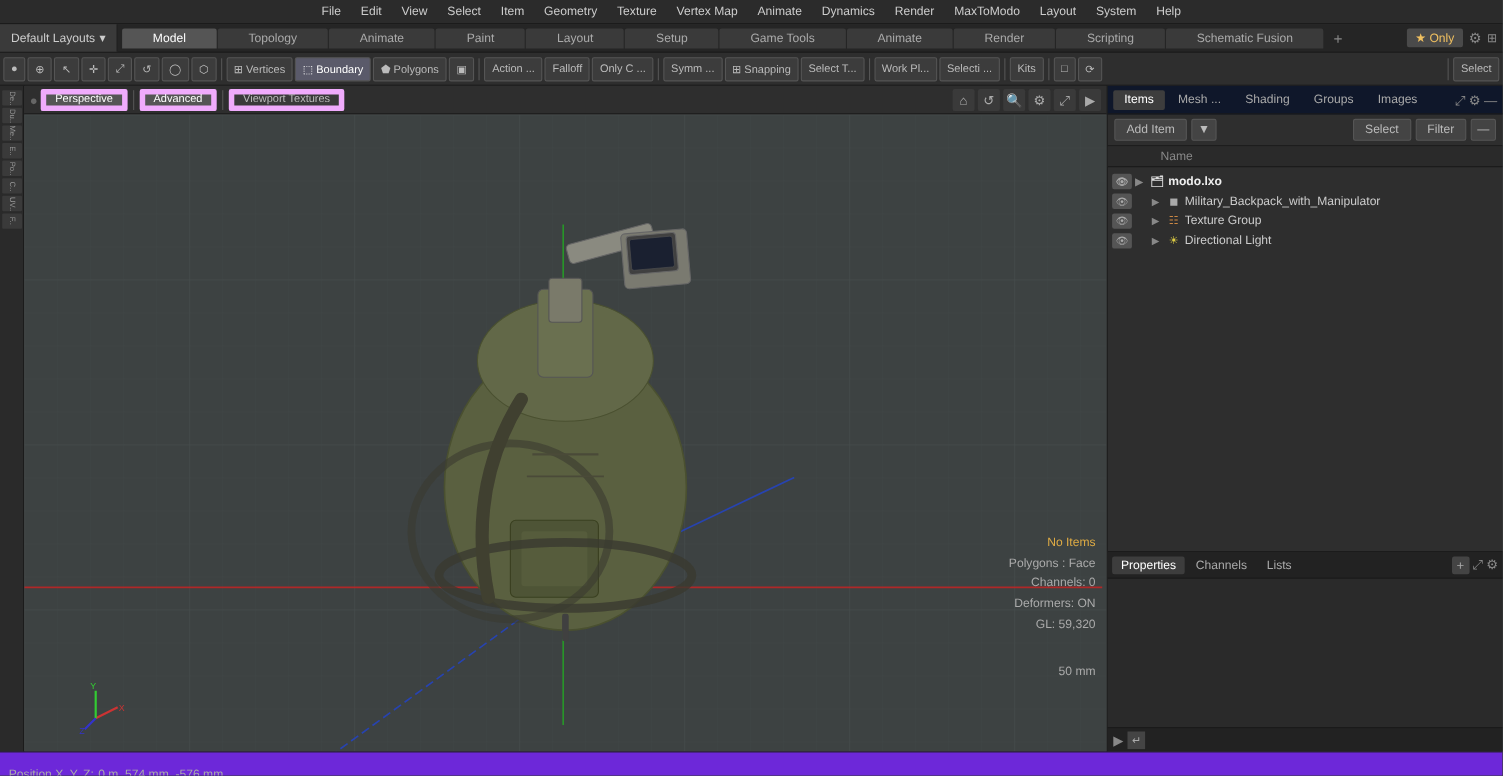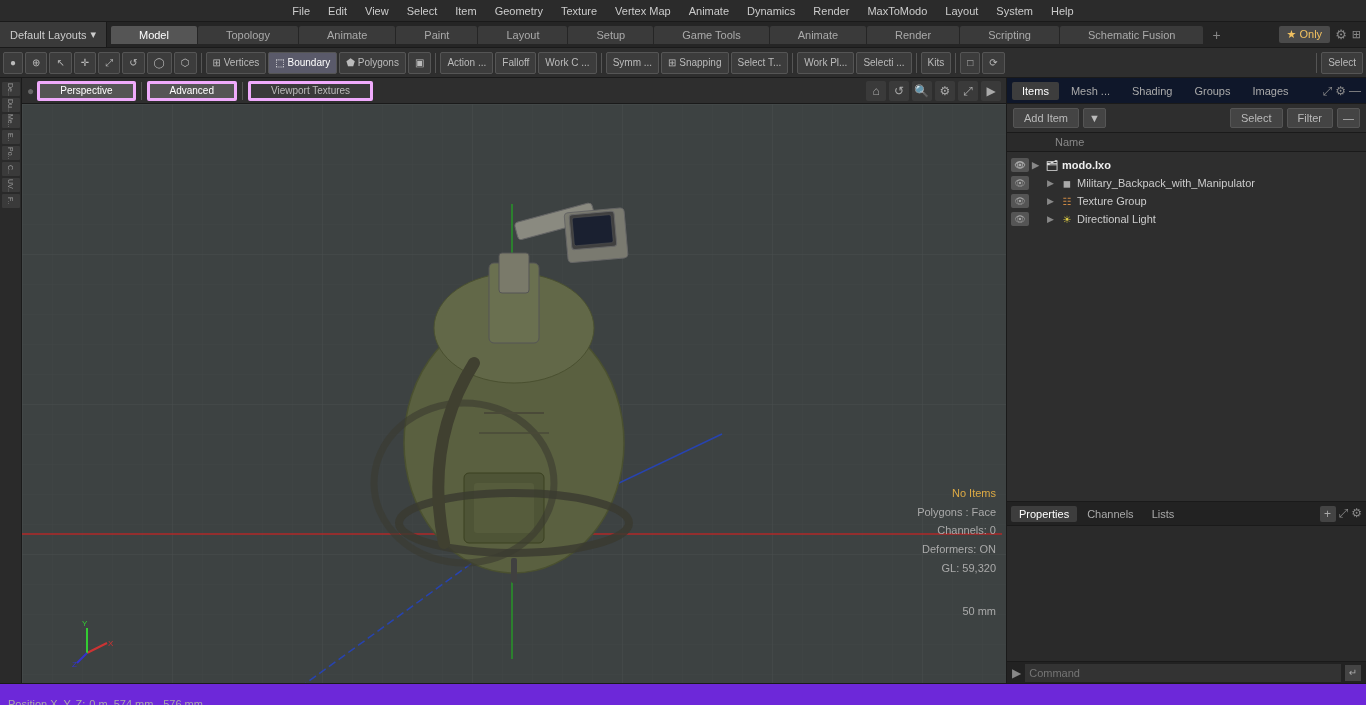--- a/index.html
+++ b/index.html
@@ -170,27 +170,27 @@
       border-bottom: 1px solid #1a1a1a;
       padding: 0 5px;
       gap: 3px;
     }
     #viewport-container {
       display: flex;
       flex-direction: column;
       flex: 1;
     }
     .vp-btn {
-      padding: 2px 20px;
+      padding: 2px 8px;
       background: #3a3a3a;
       color: #bbb;
       font-size: 10px;
       cursor: pointer;
       border-radius: 2px;
-      border: 3px solid #f0abfc;
+      border: 5px solid #f0abfc;
       height: 20px;
       display: flex;
       align-items: center;
     }
     .vp-btn.active { background: #555; color: #fff; }
     .vp-sep { width: 1px; height: 18px; background: #555; margin: 0 2px; }
     #vp-icons {
       display: flex;
       align-items: center;
       gap: 3px;
@@ -556,21 +556,21 @@
     <div class="tb-btn">◯</div>
     <div class="tb-btn">⬡</div>
     <div class="tb-sep"></div>
     <div class="tb-btn">⊞ Vertices</div>
     <div class="tb-btn active">⬚ Boundary</div>
     <div class="tb-btn">⬟ Polygons</div>
     <div class="tb-btn">▣</div>
     <div class="tb-sep"></div>
     <div class="tb-btn">Action ...</div>
     <div class="tb-btn">Falloff</div>
-    <div class="tb-btn">Work C ...</div>
+    <div class="tb-btn">Only C ...</div>
     <div class="tb-sep"></div>
     <div class="tb-btn">Symm ...</div>
     <div class="tb-btn">⊞ Snapping</div>
     <div class="tb-btn">Select T...</div>
     <div class="tb-sep"></div>
     <div class="tb-btn">Work Pl...</div>
     <div class="tb-btn">Selecti ...</div>
     <div class="tb-sep"></div>
     <div class="tb-btn">Kits</div>
     <div class="tb-sep"></div>
@@ -761,21 +761,20 @@
             <div id="prop-add-btn">+</div>
     <div style="color:#888;cursor:pointer;font-size:12px;">⤢</div>
     <div style="color:#888;cursor:pointer;font-size:12px;">⚙</div>
           </div>
         </div>
       <div style="flex:1;padding:8px;color:#666;font-size:11px;"></div>
     </div>
 
     <div id="command-bar">
       <div id="command-arrow">▶</div>
-      <input id="command-input" type="text" placeholder="Command" style="">
       <div id="command-exec">↵</div>
     </div>
   </div>
 </div>
 
 <div id="position-bar">
   <span>Position X, Y, Z:</span>
   <span style="margin-left:4px;">0 m, 574 mm, -576 mm</span>
 </div>
 

